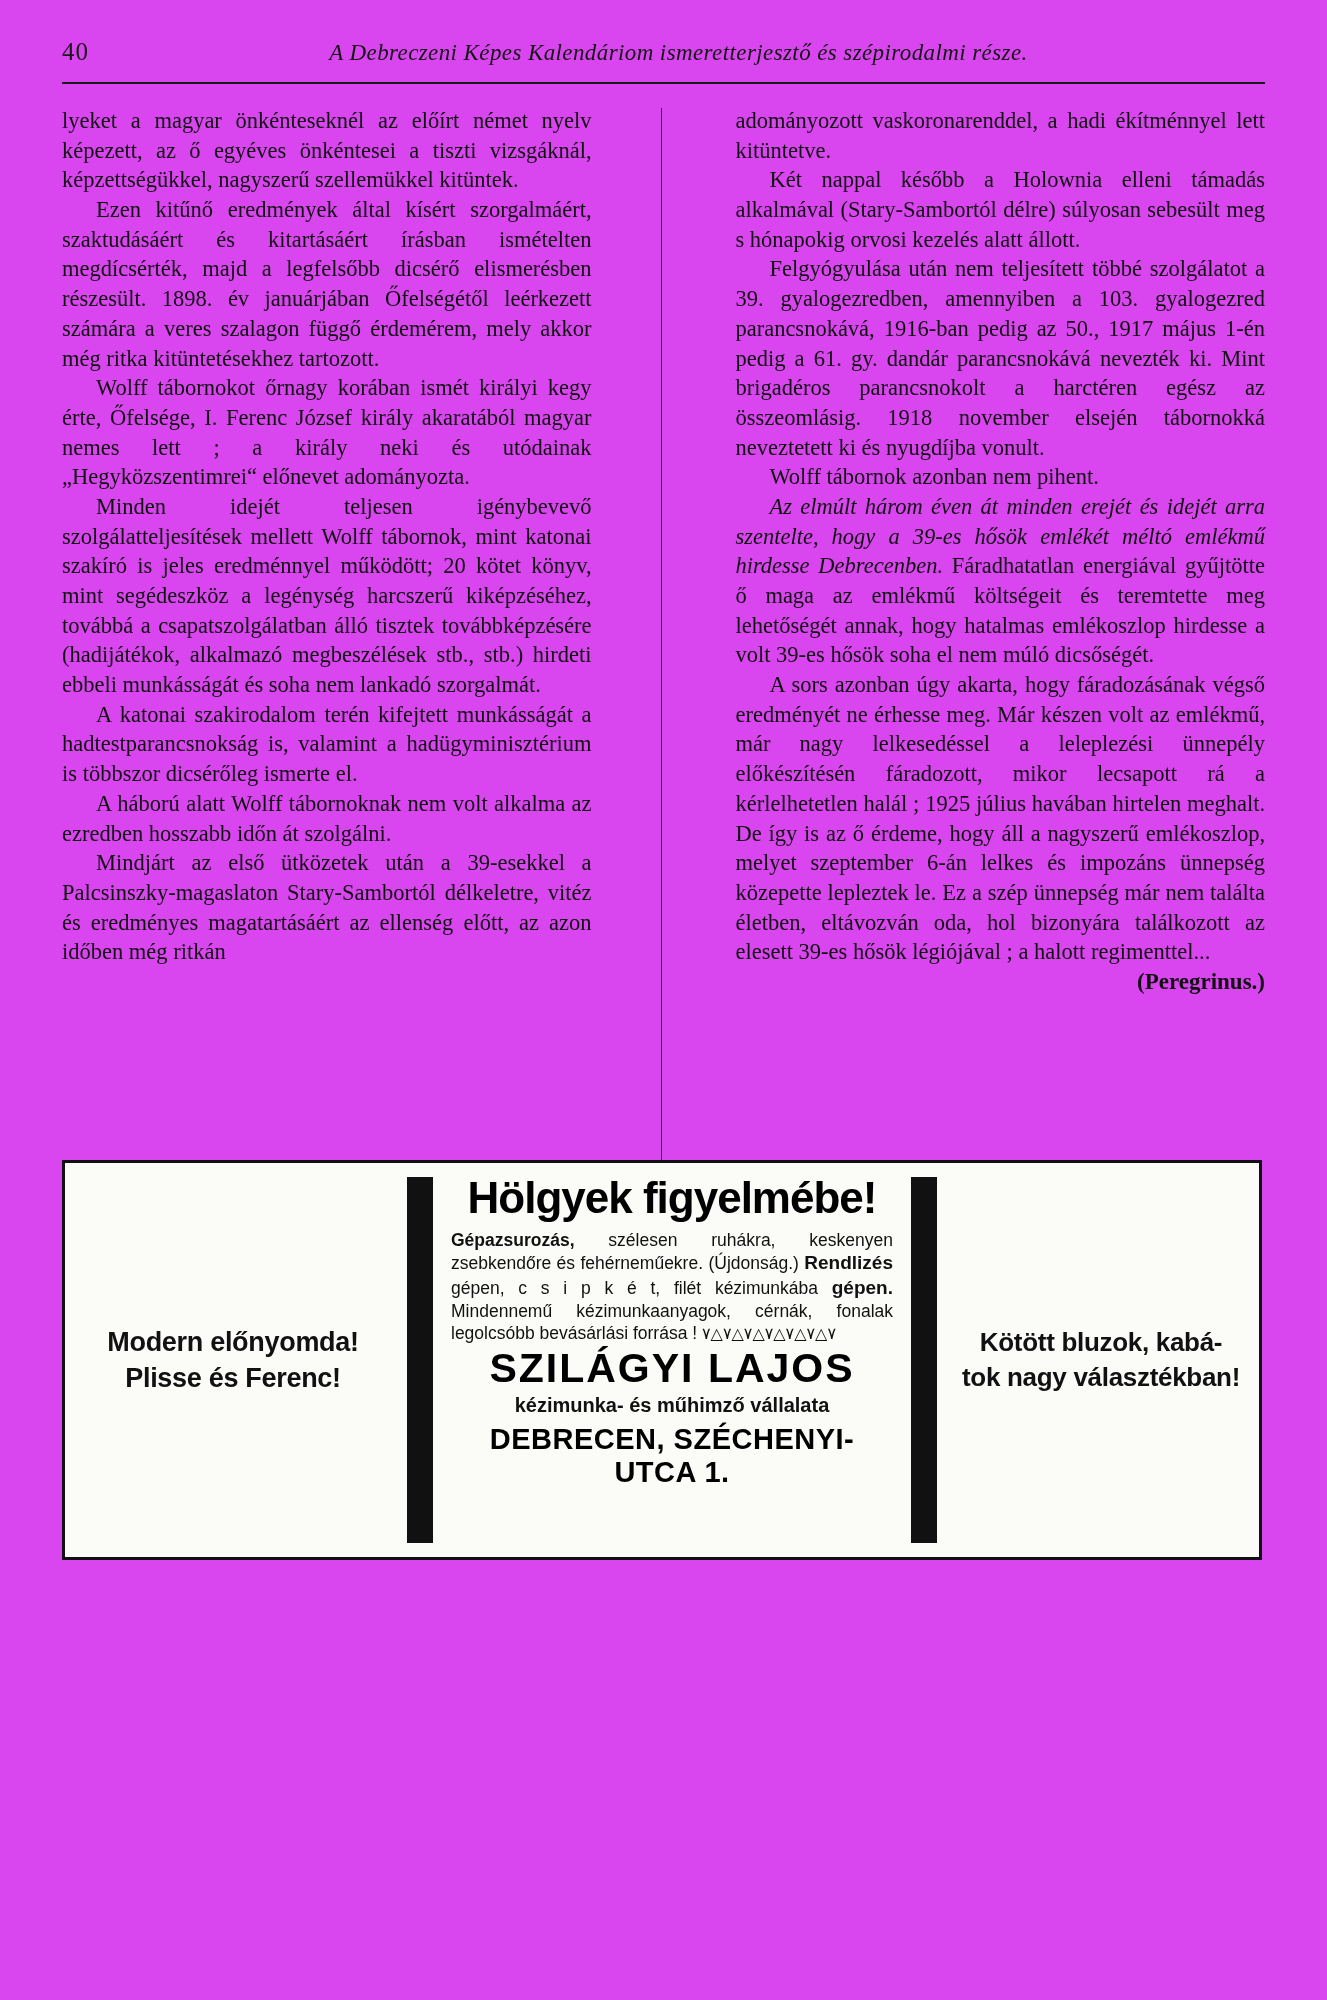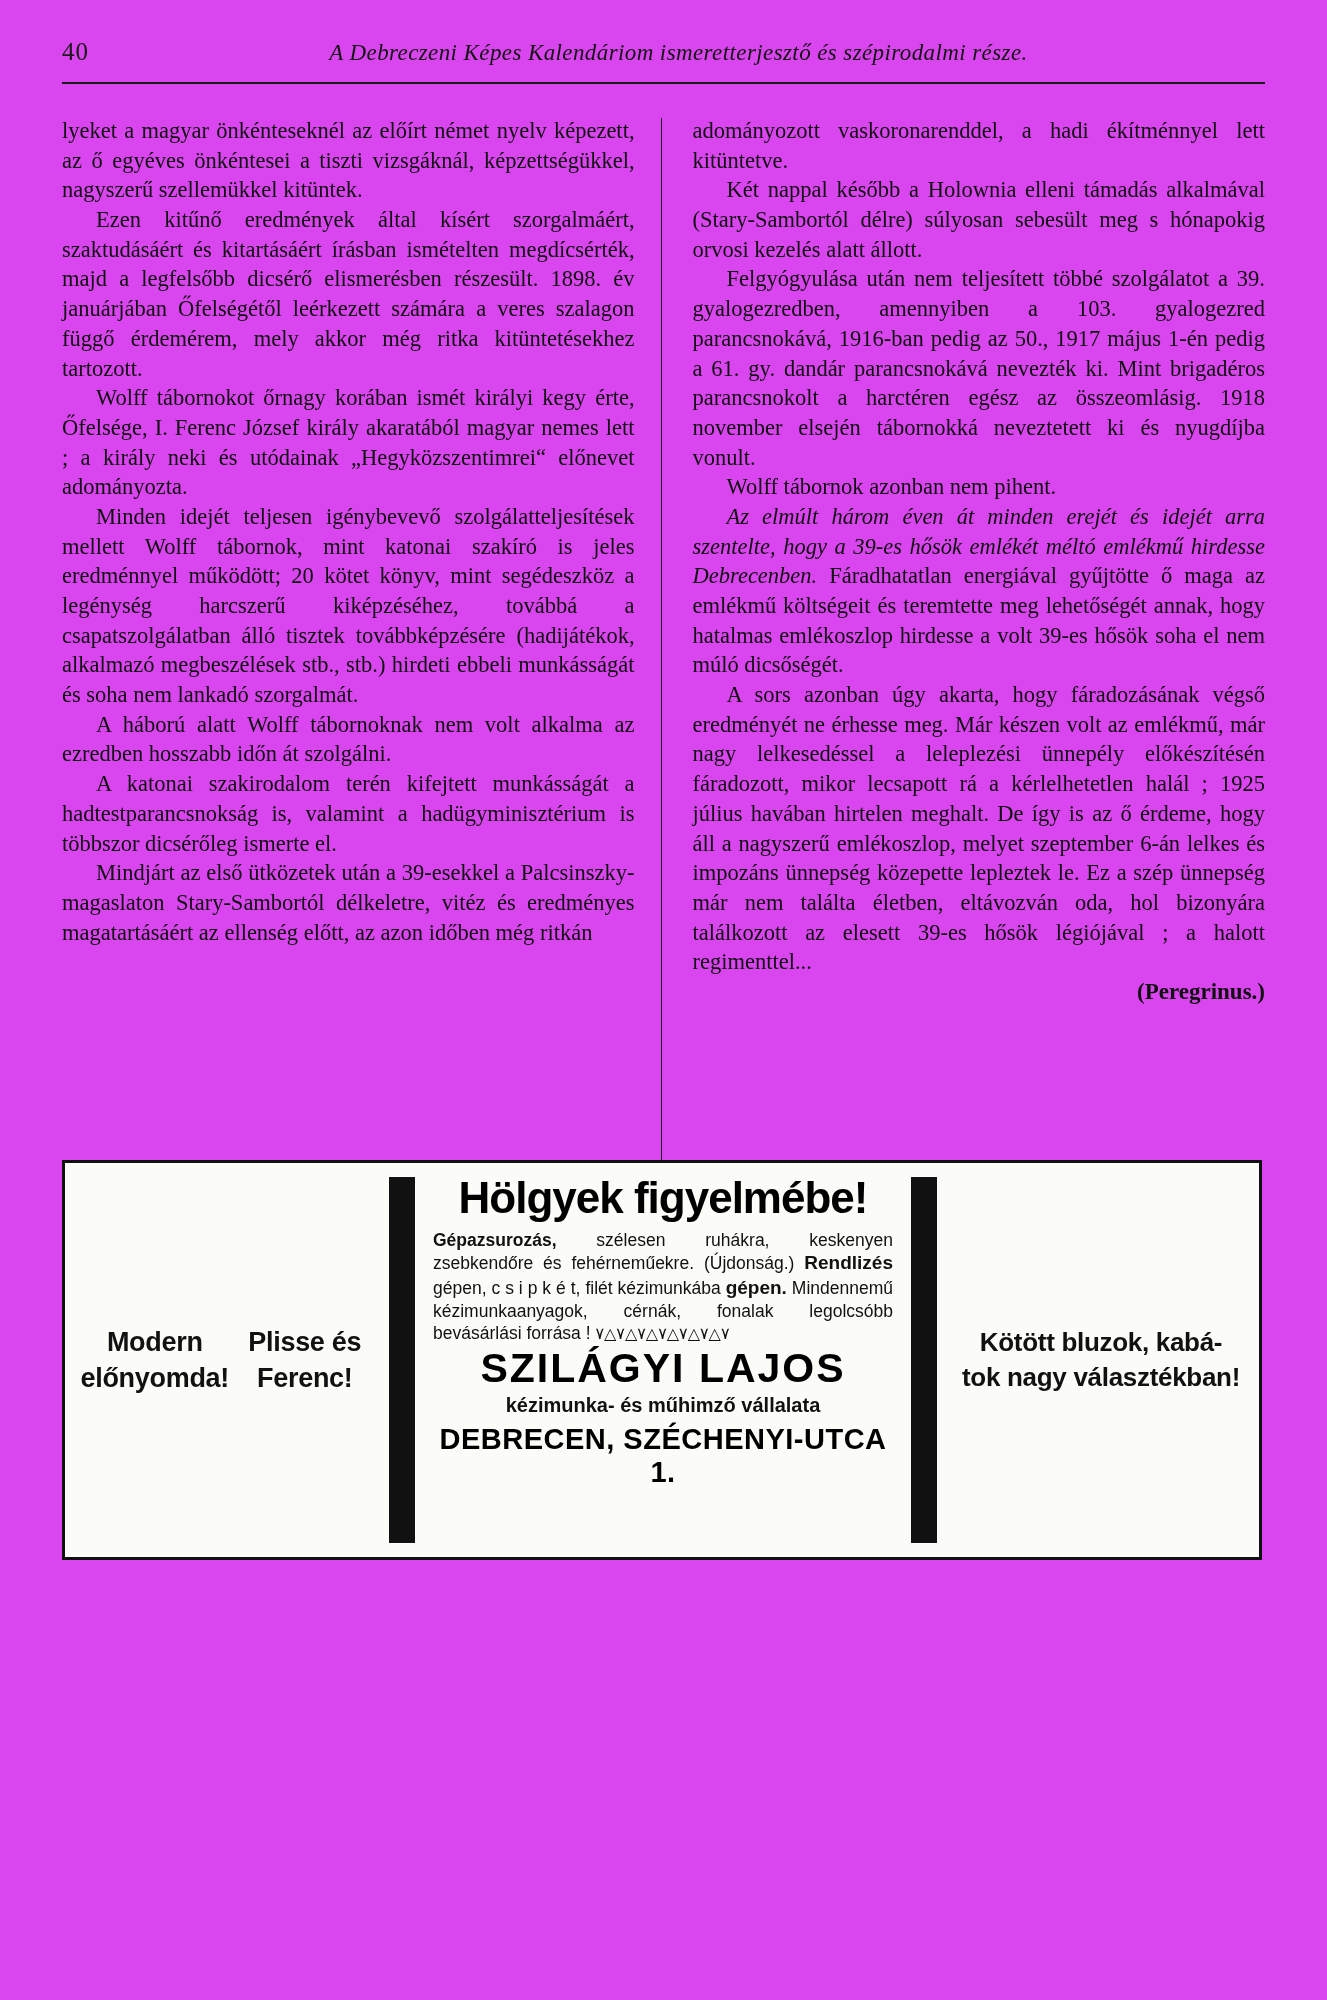--- a/index.html
+++ b/index.html
@@ -50,22 +50,23 @@
   .rule {
     border: 0;
     border-top: 2px solid #1a1a1a;
     margin: 4px 0 0 0;
     width: 100%;
   }
 
   
   .columns {
     display: flex;
-    margin-top: 32px;
-    position: relative;
+    margin-top: 22px;
+    position: relative;
+    gap: 43px;
   }
   .col {
     width: 580px;
     font-size: 22.5px;
     line-height: 1.32;
     text-align: justify;
     text-justify: inter-word;
     hyphens: manual;
   }
   .col.left { padding-right: 26px; }
@@ -98,24 +99,25 @@
     width: 1200px;
     height: 400px;
     border: 3px solid #111;
     box-sizing: border-box;
     display: flex;
     background: #fbfbf8;
   }
   .ad-left {
     width: 300px;
     display: flex;
+    flex-direction: column;
     justify-content: center;
     align-items: center;
     text-align: center;
-    padding: 0 9px;
+    padding: 0 18px;
   }
   .ad-left .line {
     font-family: "Liberation Sans", sans-serif;
     font-weight: bold;
     font-size: 27px;
     letter-spacing: -0.3px;
     line-height: 1.35;
     color: #111;
   }
   .bar {
@@ -206,22 +208,22 @@
   </div>
   <hr class="rule">
 
   <div class="columns">
 
     <div class="col left">
       <p class="noindent">lyeket a magyar önkénteseknél az előírt német nyelv képezett, az ő egyéves önkéntesei a tiszti vizsgáknál, képzettségükkel, nagyszerű szellemükkel kitüntek.</p>
       <p>Ezen kitűnő eredmények által kísért szorgalmáért, szaktudásáért és kitartásáért írásban ismételten megdícsérték, majd a legfelsőbb dicsérő elismerésben részesült. 1898. év januárjában Őfelségétől leérkezett számára a veres szalagon függő érdemérem, mely akkor még ritka kitüntetésekhez tartozott.</p>
       <p>Wolff tábornokot őrnagy korában ismét királyi kegy érte, Őfelsége, I. Ferenc József király akaratából magyar nemes lett ; a király neki és utódainak „Hegyközszentimrei“ előnevet adományozta.</p>
       <p>Minden idejét teljesen igénybevevő szolgálatteljesítések mellett Wolff tábornok, mint katonai szakíró is jeles eredménnyel működött; 20 kötet könyv, mint segédeszköz a legénység harcszerű kiképzéséhez, továbbá a csapatszolgálatban álló tisztek továbbképzésére (hadijátékok, alkalmazó megbeszélések stb., stb.) hirdeti ebbeli munkásságát és soha nem lankadó szorgalmát.</p>
+      <p>A katonai szakirodalom terén kifejtett munkásságát a hadtestparancsnokság is, valamint a hadügyminisztérium is többszor dicsérőleg ismerte el.</p>
       <p>A háború alatt Wolff tábornoknak nem volt alkalma az ezredben hosszabb időn át szolgálni.</p>
-      <p>A katonai szakirodalom terén kifejtett munkásságát a hadtestparancsnokság is, valamint a hadügyminisztérium is többszor dicsérőleg ismerte el.</p>
       <p>Mindjárt az első ütközetek után a 39-esekkel a Palcsinszky-magaslaton Stary-Sambortól délkeletre, vitéz és eredményes magatartásáért az ellenség előtt, az azon időben még ritkán</p>
     </div>
 
     <div class="col-divider"></div>
 
     <div class="col right">
       <p class="noindent">adományozott vaskoronarenddel, a hadi ékítménnyel lett kitüntetve.</p>
       <p>Két nappal később a Holownia elleni támadás alkalmával (Stary-Sambortól délre) súlyosan sebesült meg s hónapokig orvosi kezelés alatt állott.</p>
       <p>Felgyógyulása után nem teljesített többé szolgálatot a 39. gyalogezredben, amennyiben a 103. gyalogezred parancsnokává, 1916-ban pedig az 50., 1917 május 1-én pedig a 61. gy. dandár parancsnokává nevezték ki. Mint brigadéros parancsnokolt a harctéren egész az összeomlásig. 1918 november elsején tábornokká neveztetett ki és nyugdíjba vonult.</p>
       <p>Wolff tábornok azonban nem pihent.</p>

